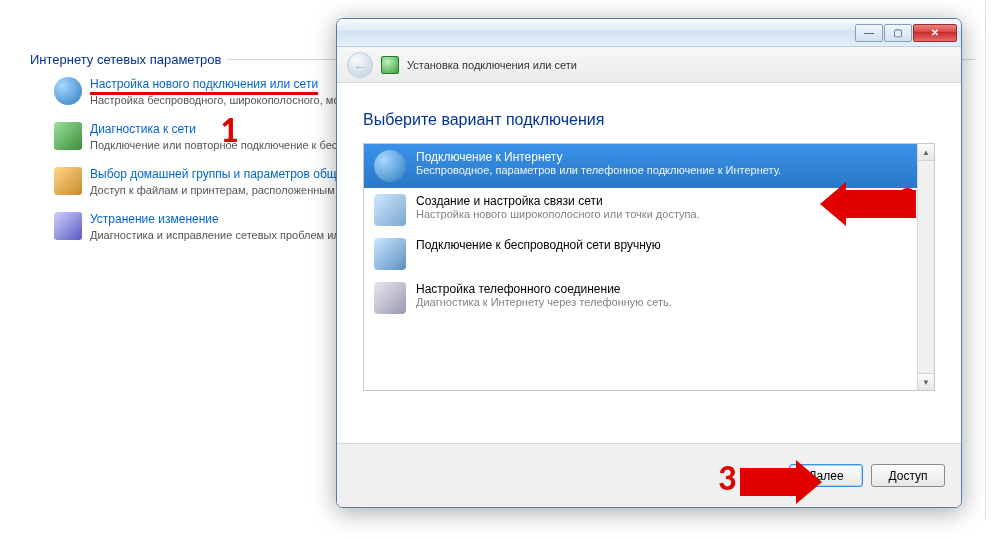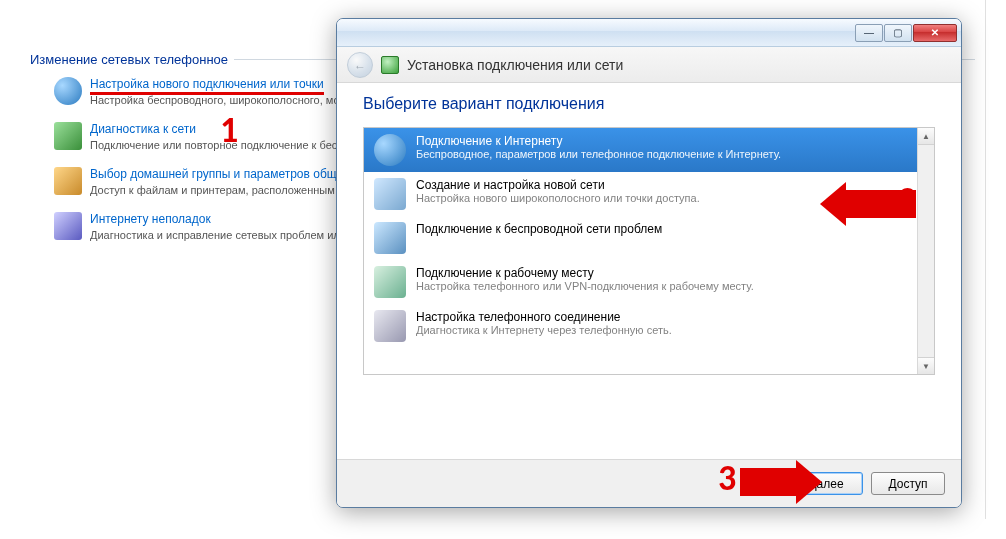--- a/index.html
+++ b/index.html
@@ -142,23 +142,23 @@
       cursor: default;
       opacity: 0.6;
     }
     .nav-icon {
       width: 18px;
       height: 18px;
       background: radial-gradient(circle at 35% 30%, #c0f0c0, #3aa03a);
       border: 1px solid #2a7a2a;
       border-radius: 2px;
     }
-    .nav-title { color: #333; font-size: 14px; }
+    .nav-title { color: #333; font-size: 11px; }
     .dialog-body {
-      padding: 12px 26px 8px 26px;
+      padding: 28px 26px 8px 26px;
     }
     .dialog-heading {
       color: #003399;
       font-size: 16px;
       font-weight: normal;
       margin-bottom: 14px;
     }
     .option-box {
       border: 1px solid #c8c8c8;
       height: 248px;
@@ -202,21 +202,21 @@
     .opt-icon.wireless { background: linear-gradient(135deg, #cce8ff, #5a90c0); border-radius: 4px; }
     .opt-icon.work { background: linear-gradient(135deg, #d8f0e0, #6ab090); border-radius: 4px; }
     .opt-icon.dial { background: linear-gradient(135deg, #e8e8f0, #9898b0); border-radius: 4px; }
     .opt-text .title { font-size: 12px; }
     .option-item:not(.selected) .opt-text .title { color: #000; }
     .opt-text .sub { font-size: 11px; opacity: 0.92; }
     .option-item:not(.selected) .opt-text .sub { color: #777; }
     .dialog-footer {
       position: absolute;
       bottom: 0; left: 0; right: 0;
-      height: 48px;
+      height: 64px;
       background: #f0f0f0;
       border-top: 1px solid #d8d8d8;
       display: flex;
       align-items: center;
       justify-content: flex-end;
       padding: 0 16px;
       gap: 8px;
     }
     .dlg-btn {
       min-width: 74px;
@@ -260,28 +260,28 @@
     .arrow.left .head { order: 1; }
     .arrow.right .head { border-left: 26px solid #e00000; }
   </style>
 </head>
 <body>
 
 <div class="bg-panel">
   <div class="top-visible">соединение (ASUS)</div>
 
   <div class="section-header">
-    <span>Изменение сетевых телефонное</span>
+    <span>Интернету сетевых параметров</span>
     <span class="rule"></span>
   </div>
 
   <div class="panel-item">
     <div class="panel-icon globe"></div>
     <div class="panel-text">
-      <a href="#"><span class="underline-red">Настройка нового подключения или точки</span></a>
+      <a href="#"><span class="underline-red">Настройка нового подключения или сети</span></a>
       <div class="desc">Настройка беспроводного, широкополосного, модемного, прямого или VPN-подключения или же настройка маршрутизатора или точки доступа.</div>
     </div>
   </div>
 
   <div class="panel-item">
     <div class="panel-icon net"></div>
     <div class="panel-text">
       <a href="#">Диагностика к сети</a>
       <div class="desc">Подключение или повторное подключение к беспроводному, проводному, модемному сетевому соединению или подключение к VPN.</div>
     </div>
@@ -291,21 +291,21 @@
     <div class="panel-icon home"></div>
     <div class="panel-text">
       <a href="#">Выбор домашней группы и параметров общего доступа</a>
       <div class="desc">Доступ к файлам и принтерам, расположенным на других сетевых компьютерах, или изменение параметров общего доступа.</div>
     </div>
   </div>
 
   <div class="panel-item">
     <div class="panel-icon fix"></div>
     <div class="panel-text">
-      <a href="#">Интернету неполадок</a>
+      <a href="#">Устранение изменение</a>
       <div class="desc">Диагностика и исправление сетевых проблем или получение сведений об исправлении.</div>
     </div>
   </div>
 </div>
 
 <div class="dialog">
   <div class="titlebar">
     <div class="win-btn">—</div>
     <div class="win-btn">▢</div>
     <div class="win-btn close">✕</div>
@@ -321,35 +321,28 @@
       <div class="option-item selected">
         <div class="opt-icon"></div>
         <div class="opt-text">
           <div class="title">Подключение к Интернету</div>
           <div class="sub">Беспроводное, параметров или телефонное подключение к Интернету.</div>
         </div>
       </div>
       <div class="option-item">
         <div class="opt-icon router"></div>
         <div class="opt-text">
-          <div class="title">Создание и настройка новой сети</div>
+          <div class="title">Создание и настройка связи сети</div>
           <div class="sub">Настройка нового широкополосного или точки доступа.</div>
         </div>
       </div>
       <div class="option-item">
         <div class="opt-icon wireless"></div>
         <div class="opt-text">
-          <div class="title">Подключение к беспроводной сети проблем</div>
-        </div>
-      </div>
-      <div class="option-item">
-        <div class="opt-icon work"></div>
-        <div class="opt-text">
-          <div class="title">Подключение к рабочему месту</div>
-          <div class="sub">Настройка телефонного или VPN-подключения к рабочему месту.</div>
+          <div class="title">Подключение к беспроводной сети вручную</div>
         </div>
       </div>
       <div class="option-item">
         <div class="opt-icon dial"></div>
         <div class="opt-text">
           <div class="title">Настройка телефонного соединение</div>
           <div class="sub">Диагностика к Интернету через телефонную сеть.</div>
         </div>
       </div>
       <div class="scrollbar">

